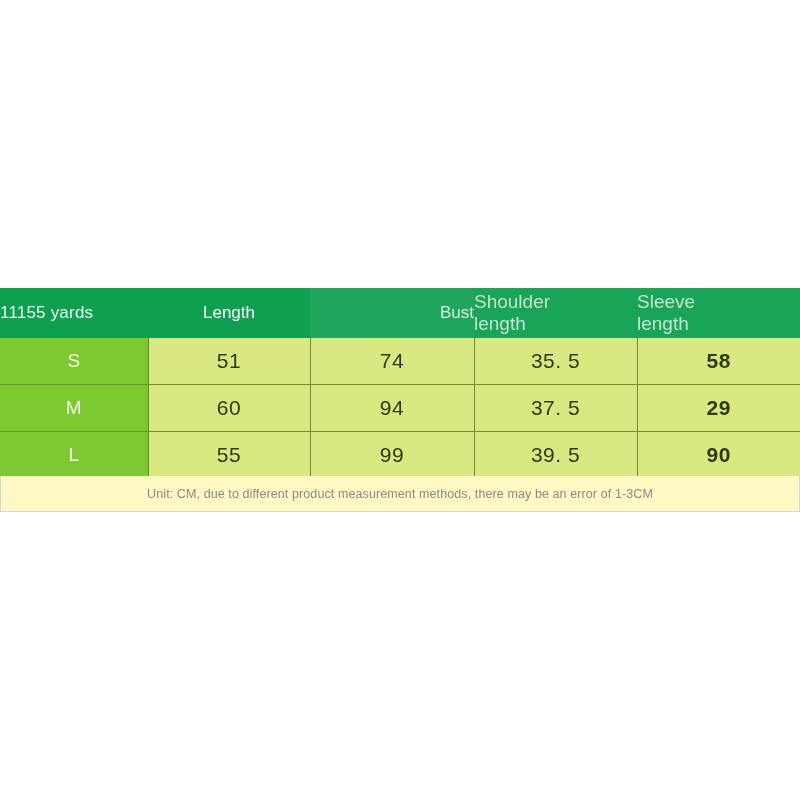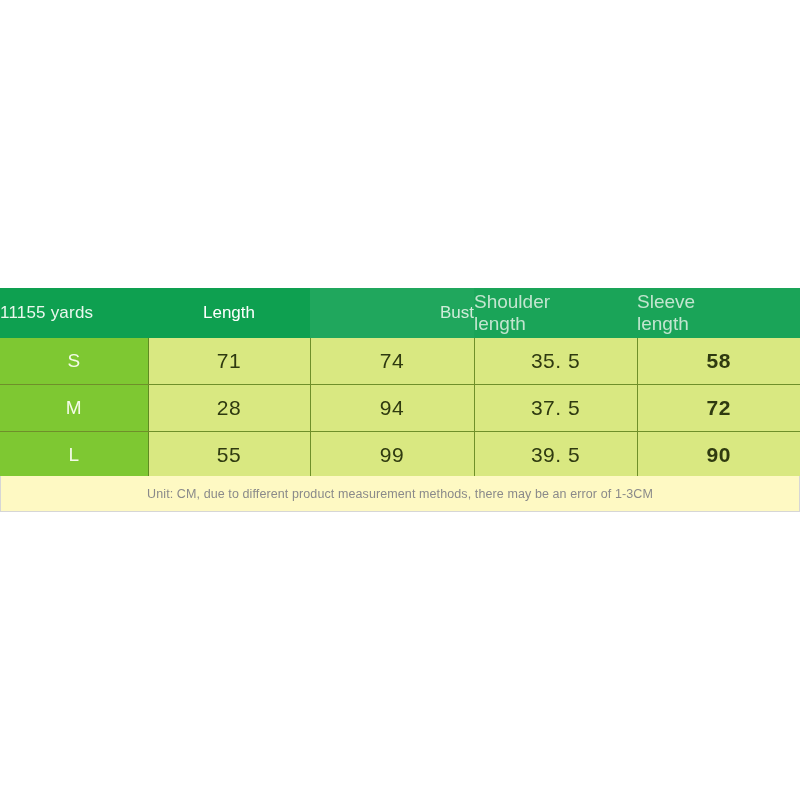--- a/index.html
+++ b/index.html
@@ -169,31 +169,31 @@
           <th class="th-wrap">
             <span class="ln">Sleeve</span>
             <span class="ln">length</span>
           </th>
         </tr>
       </thead>
 
       <tbody>
         <tr class="data-row">
           <td class="cell-size">S</td>
-          <td class="cell-value">71</td>
+          <td class="cell-value">51</td>
           <td class="cell-value">74</td>
           <td class="cell-value">35. 5</td>
           <td class="cell-value">58</td>
         </tr>
         <tr class="data-row">
           <td class="cell-size">M</td>
-          <td class="cell-value">28</td>
+          <td class="cell-value">60</td>
           <td class="cell-value">94</td>
           <td class="cell-value">37. 5</td>
-          <td class="cell-value">72</td>
+          <td class="cell-value">29</td>
         </tr>
         <tr class="data-row">
           <td class="cell-size">L</td>
           <td class="cell-value">55</td>
           <td class="cell-value">99</td>
           <td class="cell-value">39. 5</td>
           <td class="cell-value">90</td>
         </tr>
       </tbody>
     </table>

